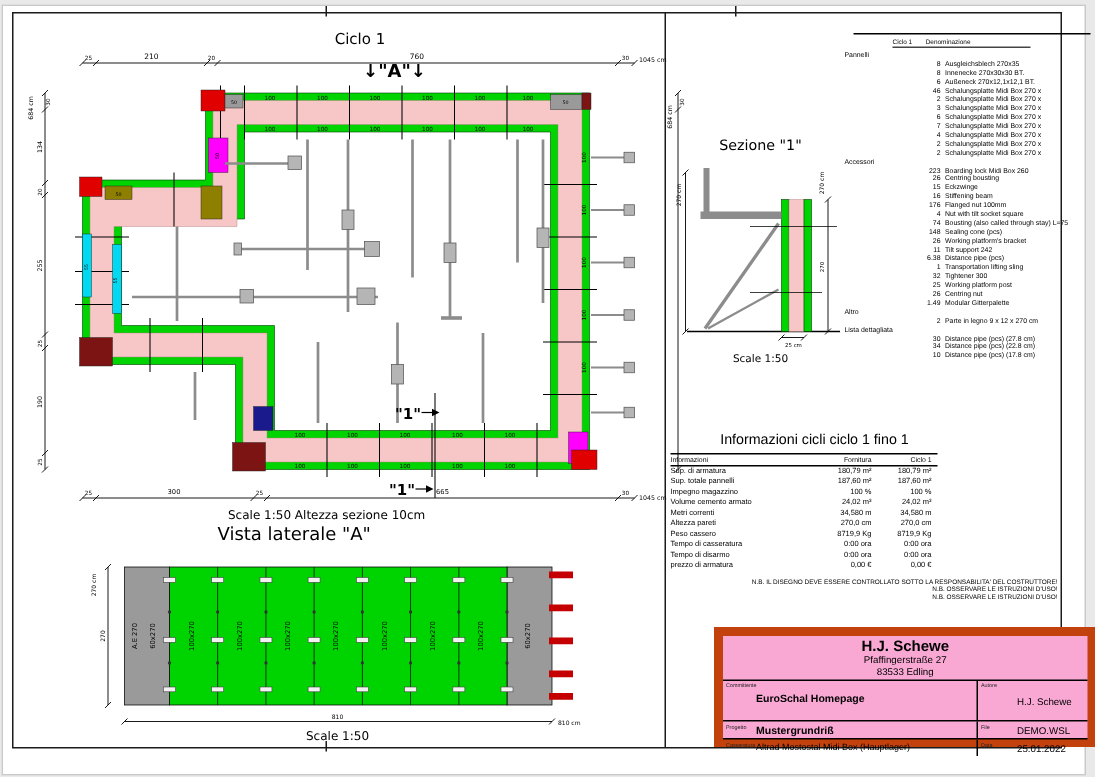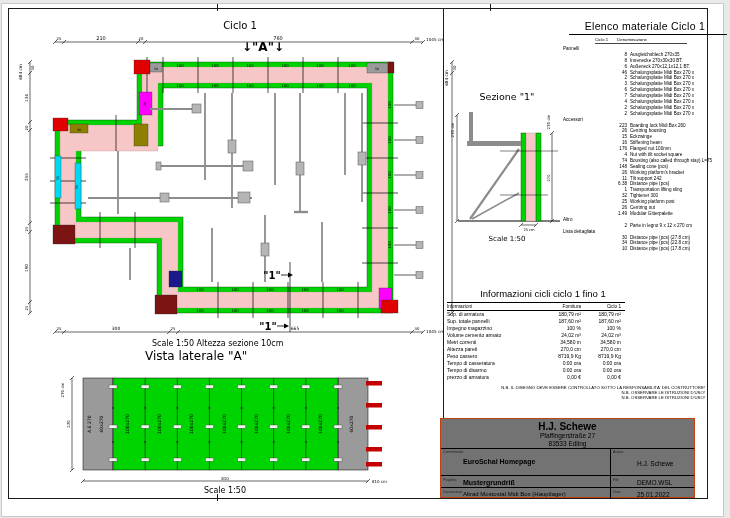--- a/index.html
+++ b/index.html
@@ -28,21 +28,21 @@
   .info-title{font-size:9.5px;margin-left:14px;text-align:center;}
   .itable{margin-top:3px;}
   .irow{display:flex;height:7px;line-height:7px;font-size:5px;}
   .ihead{border-top:.5px solid #000;border-bottom:.5px solid #000;font-size:4.6px;}
   .il{width:88px;flex:none;}
   .if{width:46px;flex:none;text-align:right;}
   .ic{width:40px;flex:none;text-align:right;}
   .nb{position:absolute;right:25px;top:385px;width:320px;text-align:right;font-size:4.3px;line-height:5px;}
 
   
-  .tb{position:absolute;left:440px;top:418px;width:255px;height:80px;border:1px solid #c2410c;box-sizing:border-box;background:#737373;}
+  .tb{position:absolute;left:476px;top:418px;width:255px;height:80px;border:6px solid #c2410c;box-sizing:border-box;background:#f9a8d4;}
   .tb-row1{height:30px;border-bottom:1px solid #000;text-align:center;box-sizing:border-box;padding-top:2px;}
   .tb-company{font-size:10px;font-weight:bold;}
   .tb-addr{font-size:6.5px;line-height:7.5px;}
   .tb-row2{height:27px;border-bottom:1px solid #000;display:flex;box-sizing:border-box;}
   .tb-row3{height:12px;border-bottom:1px solid #000;display:flex;box-sizing:border-box;}
   .tb-row4{height:11px;display:flex;box-sizing:border-box;}
   .cell-l{width:170px;flex:none;border-right:1px solid #000;position:relative;box-sizing:border-box;}
   .cell-r{flex:1;position:relative;}
   .lbl{position:absolute;left:2px;top:1px;font-size:3.6px;color:#222;}
   .val-b{position:absolute;left:22px;top:9px;font-size:7px;font-weight:bold;}
@@ -385,21 +385,20 @@
     </g>
     <text x="64" y="390" font-size="4" text-anchor="middle" transform="rotate(-90 64 390)">270 cm</text>
     <text x="70" y="424" font-size="4" text-anchor="middle" transform="rotate(-90 70 424)">270</text>
     <text x="225" y="479.5" font-size="4" text-anchor="middle">810</text>
     <text x="372" y="483" font-size="4">810 cm</text>
     <text x="225" y="493" font-size="8" text-anchor="middle">Scale 1:50</text>
   </g>
 </svg>
 
 <div class="mat">
-  <div class="mat-title">Elenco materiale  Ciclo 1</div>
   <div class="mat-rule"></div>
   <div class="mat-head">
     <span>Ciclo 1</span>
     <span>Denominazione</span>
   </div>
   <div class="mat-rows">
 
       <div class="mrow">
         <span class="mg">Pannelli</span>
         <span class="mq"></span>

